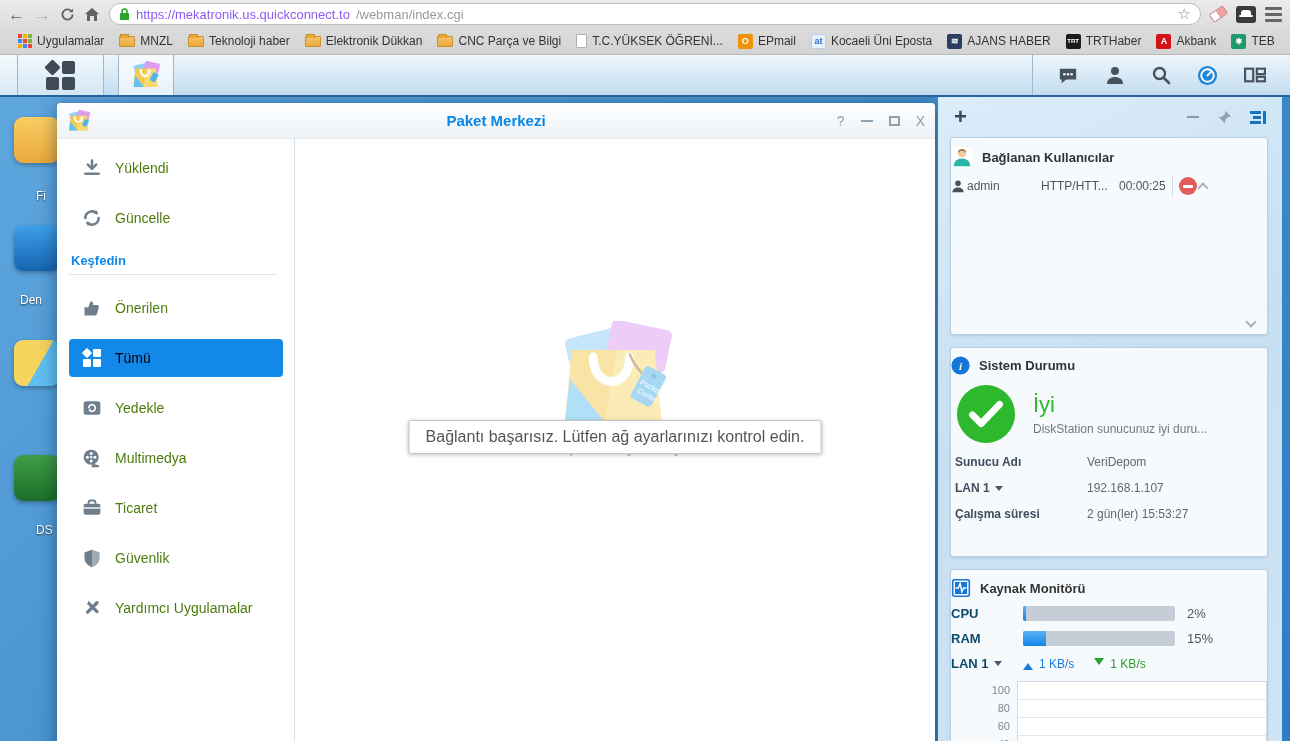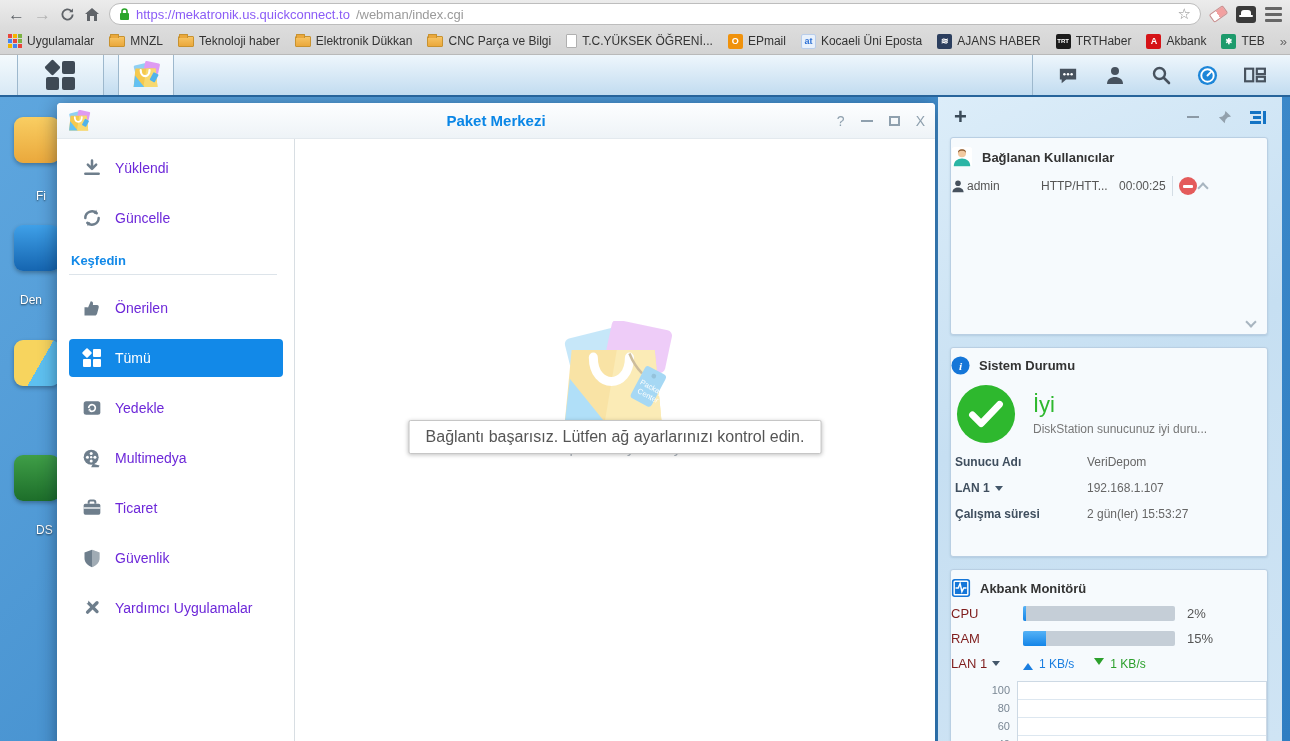--- a/index.html
+++ b/index.html
@@ -15,21 +15,21 @@
   .addr .spacer{flex:1}
   .star{font-size:15px;color:#8a8a8a}
   .eraser{width:17px;height:10px;border:1px solid #c98d8d;border-radius:2px;background:linear-gradient(90deg,#fff 45%,#f2a0a0 45%);transform:rotate(-35deg)}
   .spy{width:20px;height:17px;background:#3a3a3a;border-radius:3px;position:relative}
   .spy::before{content:"";position:absolute;left:5px;top:4px;width:10px;height:5px;background:#fff;border-radius:3px 3px 0 0}
   .spy::after{content:"";position:absolute;left:3px;top:9px;width:14px;height:2px;background:#fff;border-radius:1px}
   .burger{display:flex;flex-direction:column;gap:3px}
   .burger i{width:17px;height:3px;background:#666;border-radius:1px}
 
   
-  .bookmarks{height:27px;background:linear-gradient(#dcdcdc,#d3d3d3);border-bottom:1px solid #b9b9b9;display:flex;align-items:center;padding:0 8px;gap:15px;font-size:12px;color:#333;white-space:nowrap;overflow:hidden}
+  .bookmarks{height:27px;background:linear-gradient(#dcdcdc,#d3d3d3);border-bottom:1px solid #b9b9b9;display:flex;align-items:center;padding:0 18px;gap:15px;font-size:12px;color:#333;white-space:nowrap;overflow:hidden}
   .bm{display:flex;align-items:center;gap:5px}
   .apps-grid{display:grid;grid-template-columns:repeat(3,4px);grid-auto-rows:4px;gap:1px}
   .apps-grid i{background:#888}
   .apps-grid i:nth-child(1){background:#e8453c}.apps-grid i:nth-child(2){background:#f4b400}.apps-grid i:nth-child(3){background:#7cb342}
   .apps-grid i:nth-child(4){background:#4285f4}.apps-grid i:nth-child(5){background:#e8453c}.apps-grid i:nth-child(6){background:#7cb342}
   .apps-grid i:nth-child(7){background:#f4b400}.apps-grid i:nth-child(8){background:#4285f4}.apps-grid i:nth-child(9){background:#e8453c}
   .fold{width:16px;height:11px;background:linear-gradient(#f7c464,#eaa83c);border:1px solid #c8922f;border-radius:1px;position:relative}
   .fold::before{content:"";position:absolute;top:-3px;left:0;width:7px;height:3px;background:#eaa83c;border:1px solid #c8922f;border-bottom:none;border-radius:1px 1px 0 0}
   .page-ic{width:11px;height:14px;background:#fff;border:1px solid #b0b0b0;border-radius:1px}
   .sq-ic{width:15px;height:15px;border-radius:2px;color:#fff;font-size:9px;font-weight:bold;display:flex;align-items:center;justify-content:center}
@@ -67,23 +67,23 @@
   .searchbox input{border:none;outline:none;flex:1;font-size:13px;color:#333;min-width:0;font-family:"Liberation Sans",sans-serif}
   .searchbox input::placeholder{color:#aab4bc}
   .toolbar-main{flex:1;display:flex;align-items:center;gap:9px;padding:0 14px}
   .btn{height:28px;padding:0 14px;border:1px solid #b9c0c7;border-radius:3px;background:linear-gradient(#fdfdfd,#edf0f3);font-size:13px;color:#3c4650;display:flex;align-items:center}
   .sort-btn{margin-left:auto;width:32px;height:28px;border:1px solid #b9c0c7;border-radius:3px;background:linear-gradient(#fdfdfd,#edf0f3);display:flex;align-items:center;justify-content:center;gap:2px}
   .sort-lines{display:flex;flex-direction:column;gap:2px;align-items:flex-start}
   .sort-lines i{height:2px;background:#44576a;display:block}
   .sort-arrow{color:#44576a;font-size:12px;font-weight:bold;line-height:1}
   .win-body{flex:1;display:flex;min-height:0}
   .sidebar{width:238px;border-right:1px solid #d8dee3;padding:10px 0 0 12px}
-  .side-item{width:214px;height:38px;margin-bottom:12px;display:flex;align-items:center;gap:12px;padding-left:12px;border-radius:4px;font-size:14px;color:#6d28d9}
+  .side-item{width:214px;height:38px;margin-bottom:12px;display:flex;align-items:center;gap:12px;padding-left:12px;border-radius:4px;font-size:14px;color:#4d7c0f}
   .side-item .ic{width:22px;display:flex;justify-content:center;color:#6e7e8c}
-  .side-item.selected{background:#1289e8;color:#ffffff}
+  .side-item.selected{background:#1289e8;color:#000000}
   .side-item.selected .ic{color:#fff}
   .side-section{font-size:13px;font-weight:bold;color:#1289e8;padding:4px 0 6px 2px;border-bottom:1px solid #dde4ea;width:208px;margin:2px 0 14px}
   .sq4{display:grid;grid-template-columns:8px 8px;grid-auto-rows:8px;gap:2px}
   .sq4 i{background:currentColor;border-radius:1px}
   .sq4 i:first-child{transform:rotate(45deg) scale(.9)}
   .main{flex:1;position:relative;background:#fff;overflow:hidden}
   .empty-bag{position:absolute;left:50%;top:182px;transform:translateX(-50%);opacity:.5}
   .loading-text{position:absolute;left:0;right:0;top:300px;text-align:center;font-size:15px;color:#aeb6be;z-index:1}
   .msg-box{position:absolute;left:50%;top:281px;transform:translateX(-50%);z-index:2;background:#fff;border:1px solid #c6c6c6;border-radius:2px;box-shadow:0 1px 4px rgba(0,0,0,.25);padding:7px 16px;font-size:16px;color:#555;white-space:nowrap}
 
@@ -107,21 +107,21 @@
   .chev.down{transform:rotate(45deg)}
   .cu-bottom{position:absolute;right:12px;bottom:8px}
   .status-row{display:flex;align-items:center;gap:16px;margin:6px 0 10px 4px}
   .status-text .big{font-size:22px;color:#2eb82e;margin-bottom:4px}
   .status-text .desc{font-size:12px;color:#777}
   .kv{display:flex;align-items:center;font-size:12px;margin:0 0 12px 4px}
   .kv .k{width:132px;font-weight:bold;color:#3f4e5e;display:flex;align-items:center;gap:5px}
   .kv .v{color:#666}
   .caret-dn{width:0;height:0;border:4px solid transparent;border-top:5px solid #44576a;margin-top:4px}
   .res-row{display:flex;align-items:center;font-size:13px;margin-bottom:10px}
-  .res-row .lbl{width:72px;font-weight:normal;color:#7f1d1d;display:flex;align-items:center;gap:5px}
+  .res-row .lbl{width:72px;font-weight:bold;color:#0c4a6e;display:flex;align-items:center;gap:5px}
   .meter{width:152px;height:15px;background:#c5ced7;border-radius:2px;overflow:hidden;margin-right:12px}
   .meter i{display:block;height:100%;background:linear-gradient(#55b2f6,#1485e8)}
   .res-val{color:#555}
   .net{display:flex;align-items:center;gap:6px}
   .tri-up{width:0;height:0;border:5px solid transparent;border-bottom:7px solid #1a7ee0;position:relative}
   .tri-dn{width:0;height:0;border:5px solid transparent;border-top:7px solid #2ca02c}
   .net .up-v{color:#1a7ee0;font-size:12px;margin-right:14px}
   .net .dn-v{color:#2ca02c;font-size:12px}
   .mini-chart{display:flex;margin-top:2px}
   .ylab{width:66px;text-align:right;padding-right:7px;font-size:11px;color:#7a8794;line-height:18px}
@@ -534,21 +534,21 @@
 
     <div class="card" style="height:250px">
       <div class="card-title">
         <span class="icz">
           <svg width="20" height="20" viewBox="0 0 22 22">
               <rect x="1" y="1" width="20" height="20" rx="3" fill="#1576d8"></rect>
               <rect x="3.5" y="3.5" width="15" height="15" rx="1" fill="none" stroke="#fff" stroke-width="1.6"></rect>
               <polyline points="5,11 8,11 10,6 12,15 14,11 17,11" fill="none" stroke="#fff" stroke-width="1.6"></polyline>
             </svg>
         </span>
-        <span>Akbank Monitörü</span>
+        <span>Kaynak Monitörü</span>
       </div>
       <div class="res-row">
         <span class="lbl">CPU</span>
         <span class="meter">
             <i style="width: 2%;"></i>
           </span>
         <span class="res-val">2%</span>
       </div>
       <div class="res-row">
         <span class="lbl">RAM</span>

